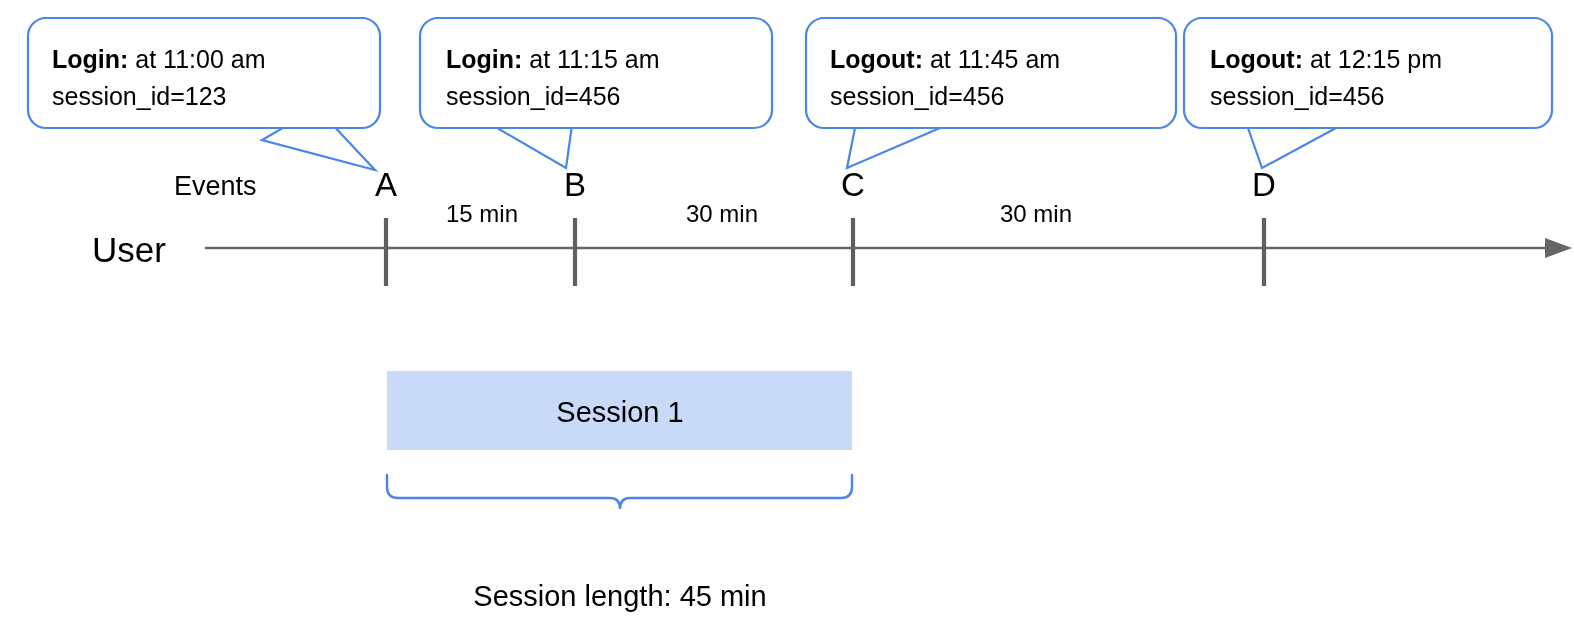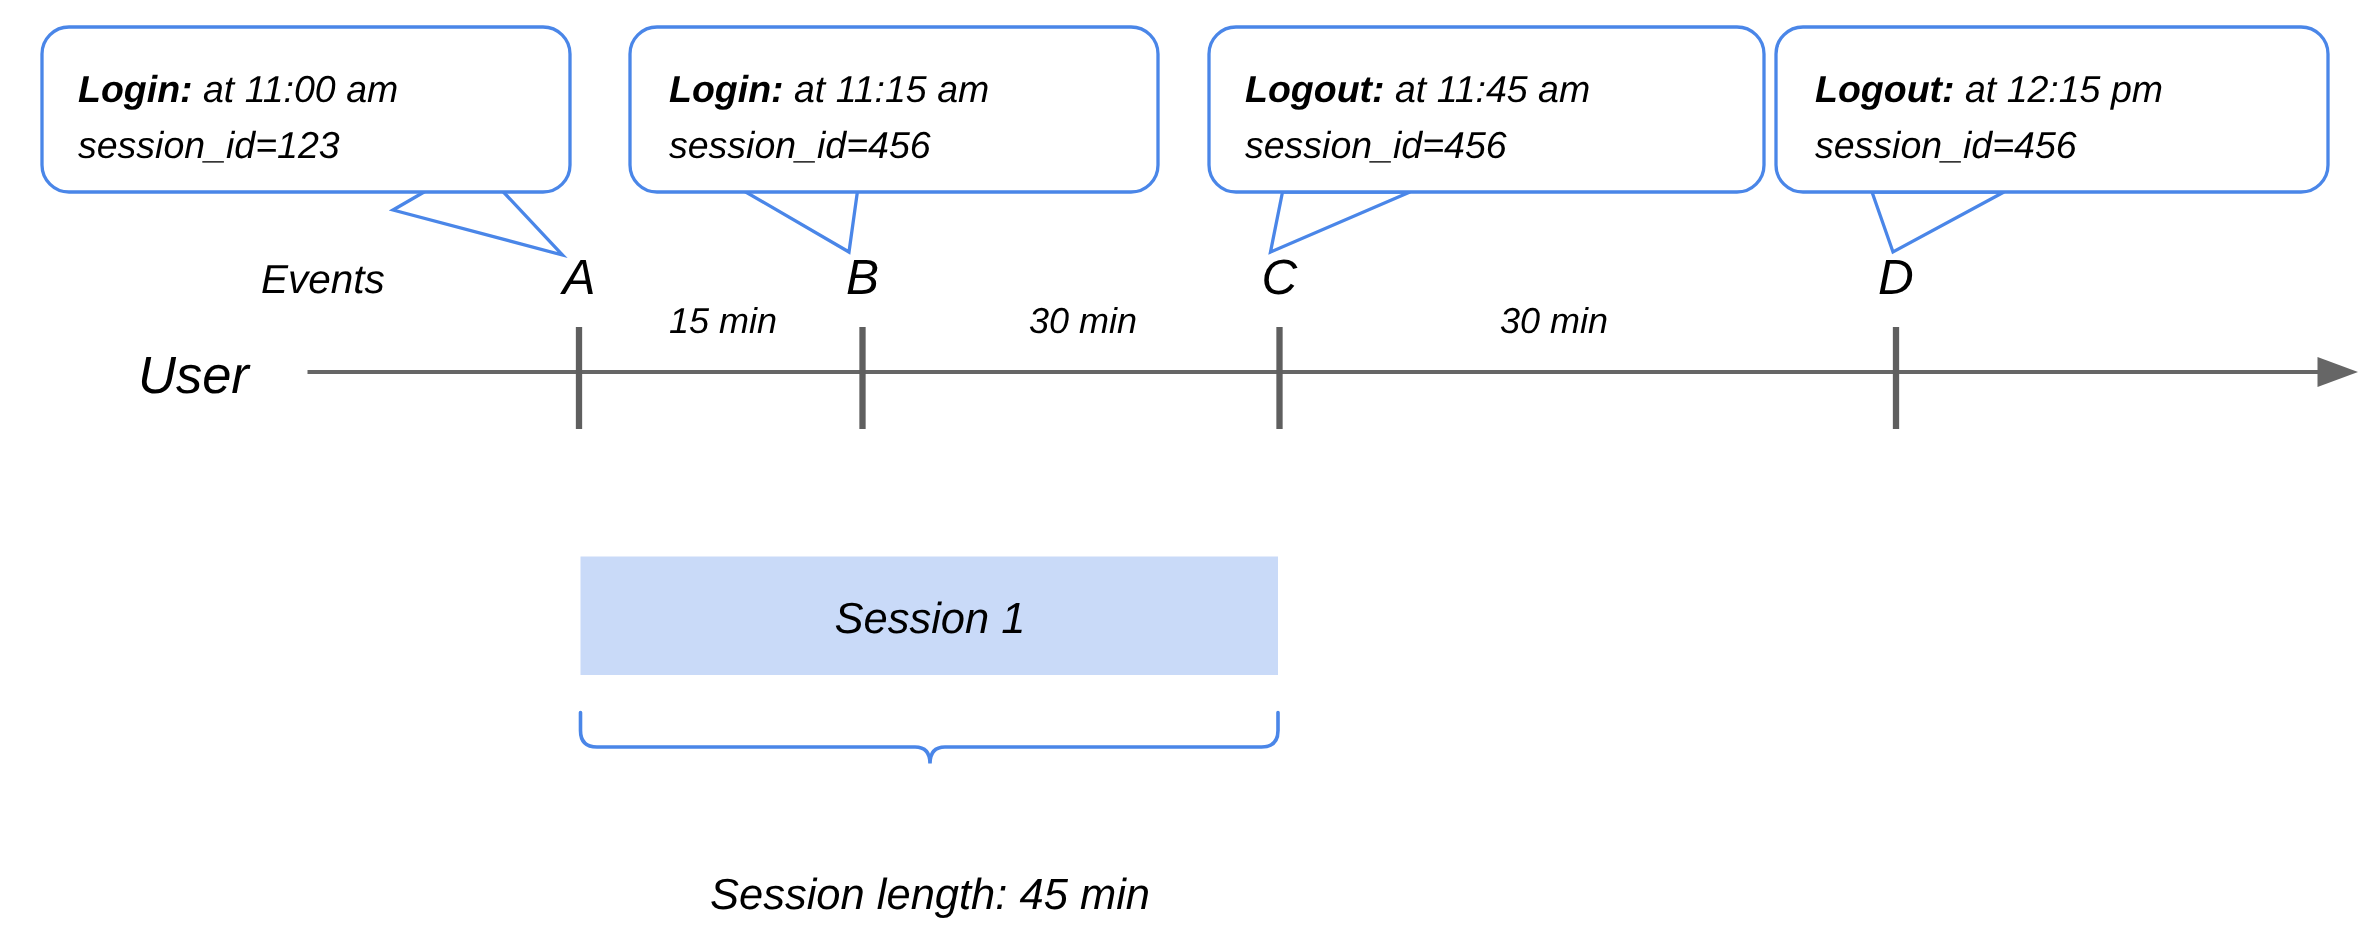--- a/index.html
+++ b/index.html
@@ -12,21 +12,20 @@
     width: 1574px;
     height: 630px;
     font-family: "Liberation Sans", sans-serif;
     color: #000000;
     overflow: hidden;
   }
   #diagram-root {
     position: relative;
     width: 1574px;
     height: 630px;
-    font-style: italic;
   }
   svg#timeline-svg {
     position: absolute;
     top: 0;
     left: 0;
     width: 1574px;
     height: 630px;
     display: block;
   }
   .callout-box {

